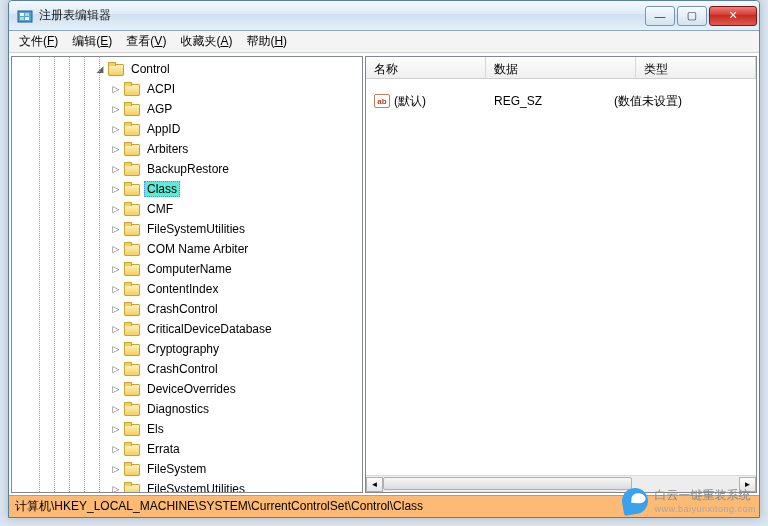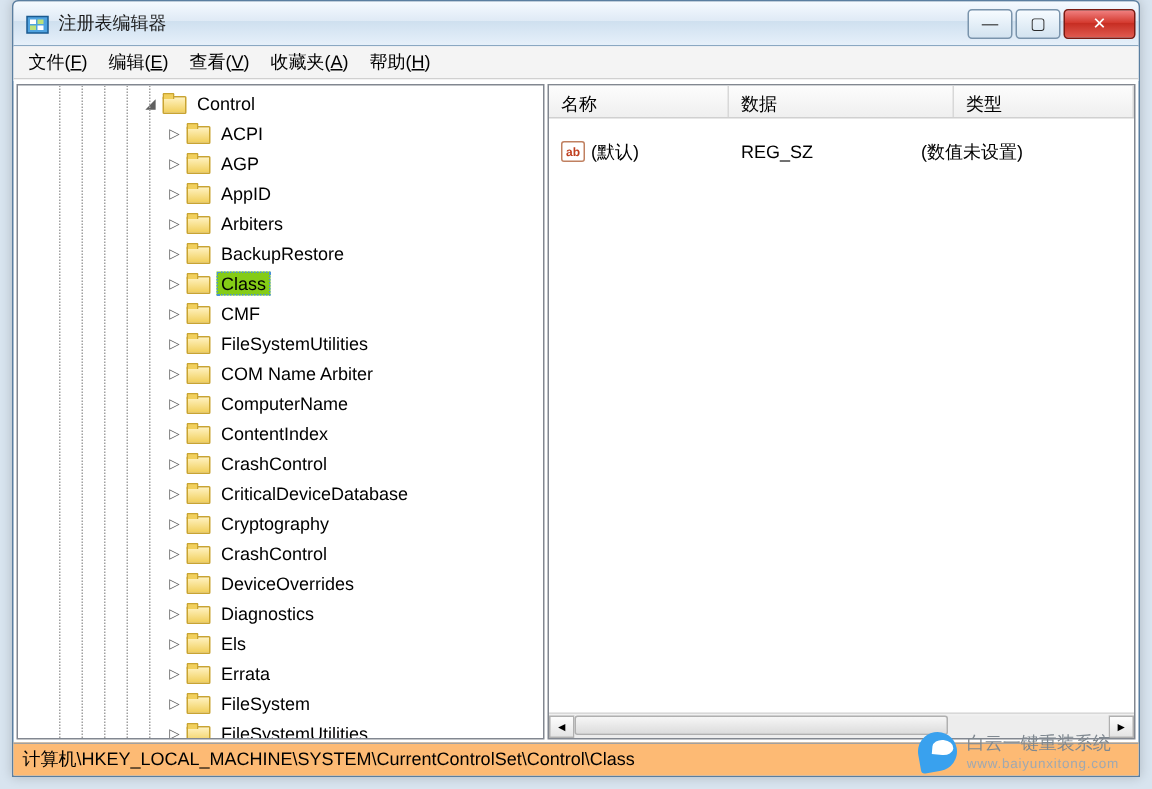--- a/index.html
+++ b/index.html
@@ -20,38 +20,38 @@
 
 .body { flex: 1; display: flex; border-top: 1px solid #fff; overflow: hidden; }
 .tree-pane { width: 352px; background: #fff; border: 1px solid #828790; margin: 2px; overflow: auto; position: relative; }
 .tree { padding: 2px 0 2px 0; }
 .row { display: flex; align-items: center; height: 20px; padding-left: var(--ind,0px); }
 .twisty { width: 12px; display: inline-flex; justify-content: center; color: #606060; font-size: 9px; }
 .folder { width: 16px; height: 14px; margin: 0 4px 0 2px; display: inline-block; position: relative; }
 .folder::before { content: ""; position: absolute; left: 0; top: 2px; width: 14px; height: 10px; background: linear-gradient(#fff2c0,#f1cf5c); border: 1px solid #c9a431; border-radius: 1px; }
 .folder::after { content: ""; position: absolute; left: 0; top: 0; width: 6px; height: 3px; background: #f1cf5c; border: 1px solid #c9a431; border-bottom: none; border-radius: 1px 1px 0 0; }
 .label { padding: 1px 3px; }
-.row.selected .label { background: #84cc16; border: 1px dotted #4a90d9; padding: 0 2px; }
+.row.selected .label { background: #5eead4; border: 1px dotted #4a90d9; padding: 0 2px; }
 .guide { position: absolute; top: 0; bottom: 0; width: 1px; border-left: 1px dotted #a0a0a0; }
 
 .list-pane { flex: 1; background: #fff; border: 1px solid #828790; margin: 2px 2px 2px 0; display: flex; flex-direction: column; overflow: hidden; }
 .list-header { height: 22px; display: flex; background: linear-gradient(#fdfdfd,#efefef); border-bottom: 1px solid #d0d0d0; }
 .list-header .col { border-right: 1px solid #d8d8d8; padding: 4px 8px; color: #000; font-family: Liberation Serif, serif; }
 .list-body { flex: 1; overflow: hidden; }
 .list-row { display: flex; align-items: center; height: 20px; margin-top: 12px; }
 .list-row .cell { padding: 0 8px; overflow: hidden; }
 .reg-icon { width: 16px; height: 14px; margin-right: 4px; display: inline-flex; align-items: center; justify-content: center; background: #fff; border: 1px solid #c08060; font-size: 8px; color: #c04020; font-weight: bold; border-radius: 2px; }
 .hscroll { height: 17px; background: #f0f0f0; border-top: 1px solid #d8d8d8; display: flex; align-items: center; }
 .hscroll .btn { width: 17px; height: 15px; background: linear-gradient(#fdfdfd,#e4e4e4); border: 1px solid #b0b0b0; display: flex; align-items: center; justify-content: center; font-size: 8px; }
 .hscroll .track { flex: 1; height: 15px; background: #ededed; position: relative; }
 .hscroll .thumb { position: absolute; left: 0; top: 0; height: 13px; width: 70%; background: linear-gradient(#f6f6f6,#dcdcdc); border: 1px solid #b0b0b0; border-radius: 2px; }
 
 .statusbar { height: 22px; border-top: 1px solid #a0a0a0; background: #fdba74; display: flex; align-items: center; padding: 0 6px; color: #000; }
 
-.watermark { position: absolute; right: 22px; bottom: 12px; display: flex; align-items: center; gap: 6px; color: #7f8890; font-size: 15px; pointer-events:none; }
+.watermark { position: absolute; right: 12px; bottom: 12px; display: flex; align-items: center; gap: 6px; color: #7f8890; font-size: 15px; pointer-events:none; }
 .watermark .bird { width: 26px; height: 26px; background: #39a1ee; border-radius: 50% 50% 50% 10%; transform: rotate(-10deg); position: relative; }
 .watermark .bird::after { content: ""; position: absolute; left: 10px; top: 6px; width: 14px; height: 10px; background: #fff; border-radius: 50% 50% 50% 0; transform: rotate(15deg); }
 .watermark .sub { font-size: 9px; display: block; color: #a0a8b0; letter-spacing: .5px; }
 </style>
 </head>
 <body>
 
 <div class="window">
 
   <div class="titlebar">

